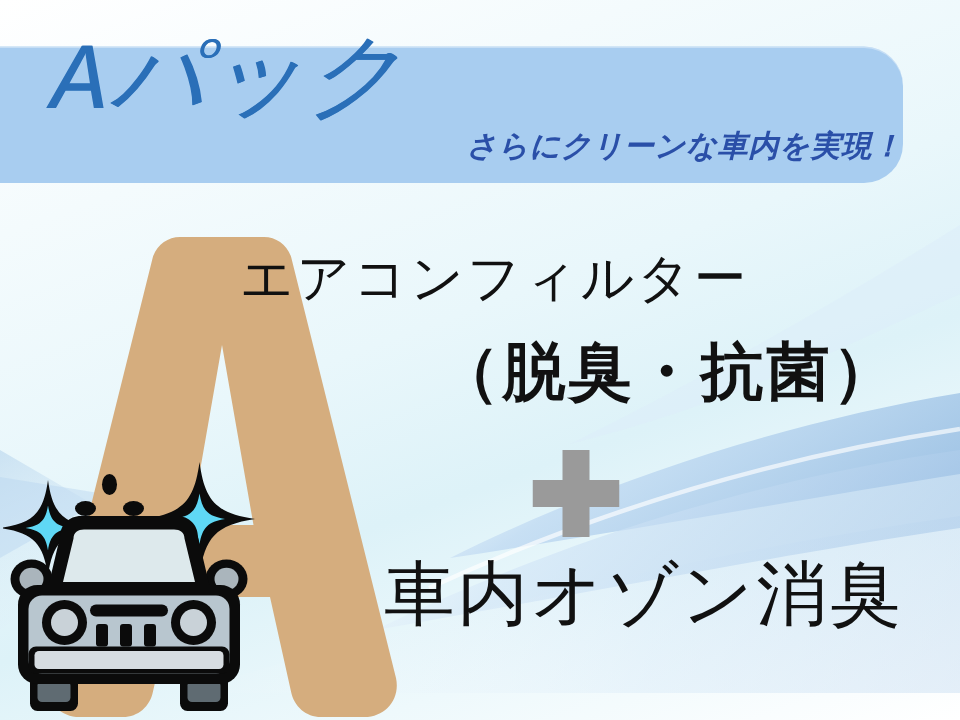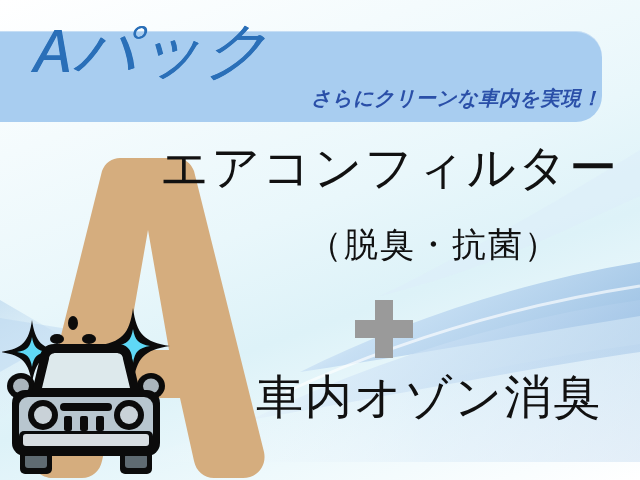--- a/index.html
+++ b/index.html
@@ -72,39 +72,39 @@
     font-weight: 700;
     font-style: italic;
     letter-spacing: 0.5px;
     white-space: nowrap;
   }
 
   
   .headline-1 {
     position: absolute;
     left: 160px;
-    top: 144px;
-    font-size: 48px;
+    top: 168px;
+    font-size: 35px;
     line-height: 1;
     color: #111111;
     font-family: "Liberation Serif", "DejaVu Serif", serif;
     font-weight: 400;
     letter-spacing: 2px;
     white-space: nowrap;
     text-align: right;
   }
   .headline-2 {
     position: absolute;
-    left: 308px;
+    left: 291px;
     top: 228px;
-    font-size: 34px;
+    font-size: 42px;
     line-height: 1;
     color: #111111;
     font-family: "Liberation Serif", "DejaVu Serif", serif;
-    font-weight: 400;
+    font-weight: 700;
     letter-spacing: 2px;
     white-space: nowrap;
   }
   .headline-3 {
     position: absolute;
     left: 256px;
     top: 374px;
     font-size: 47px;
     line-height: 1;
     color: #111111;

